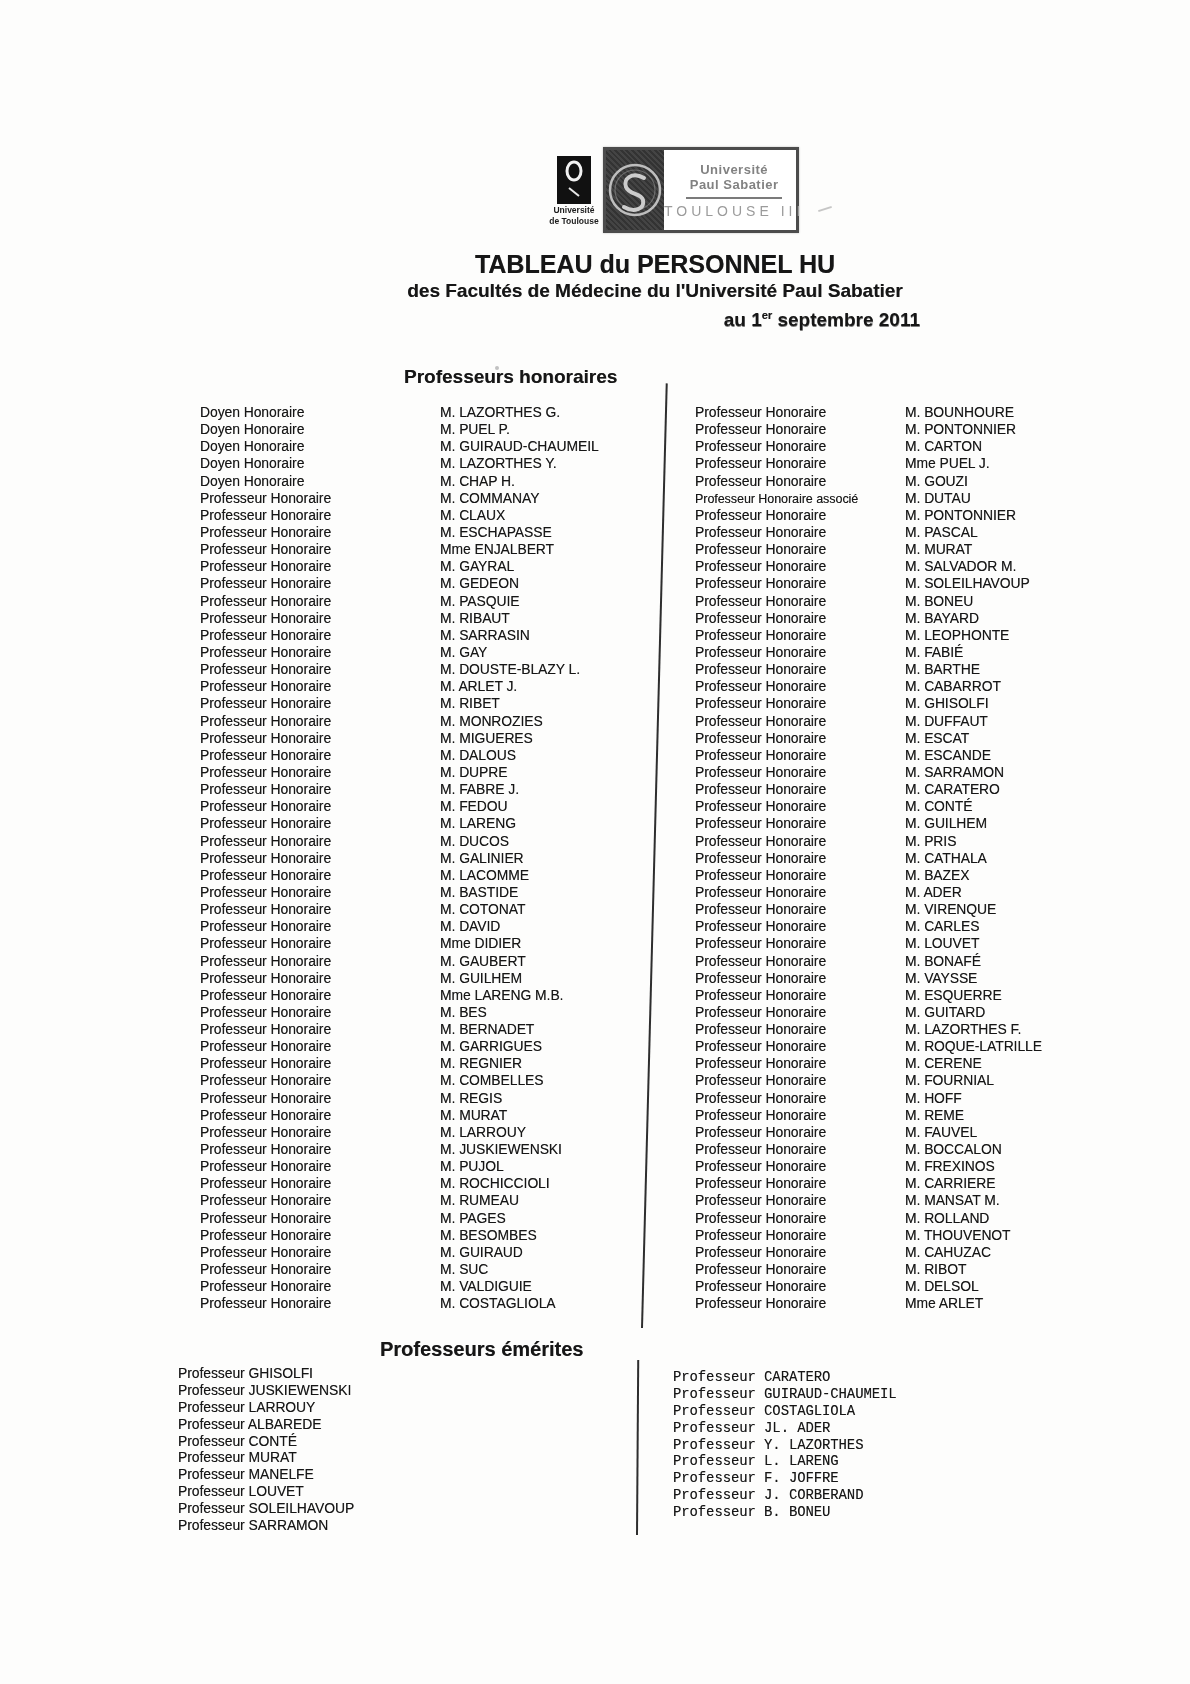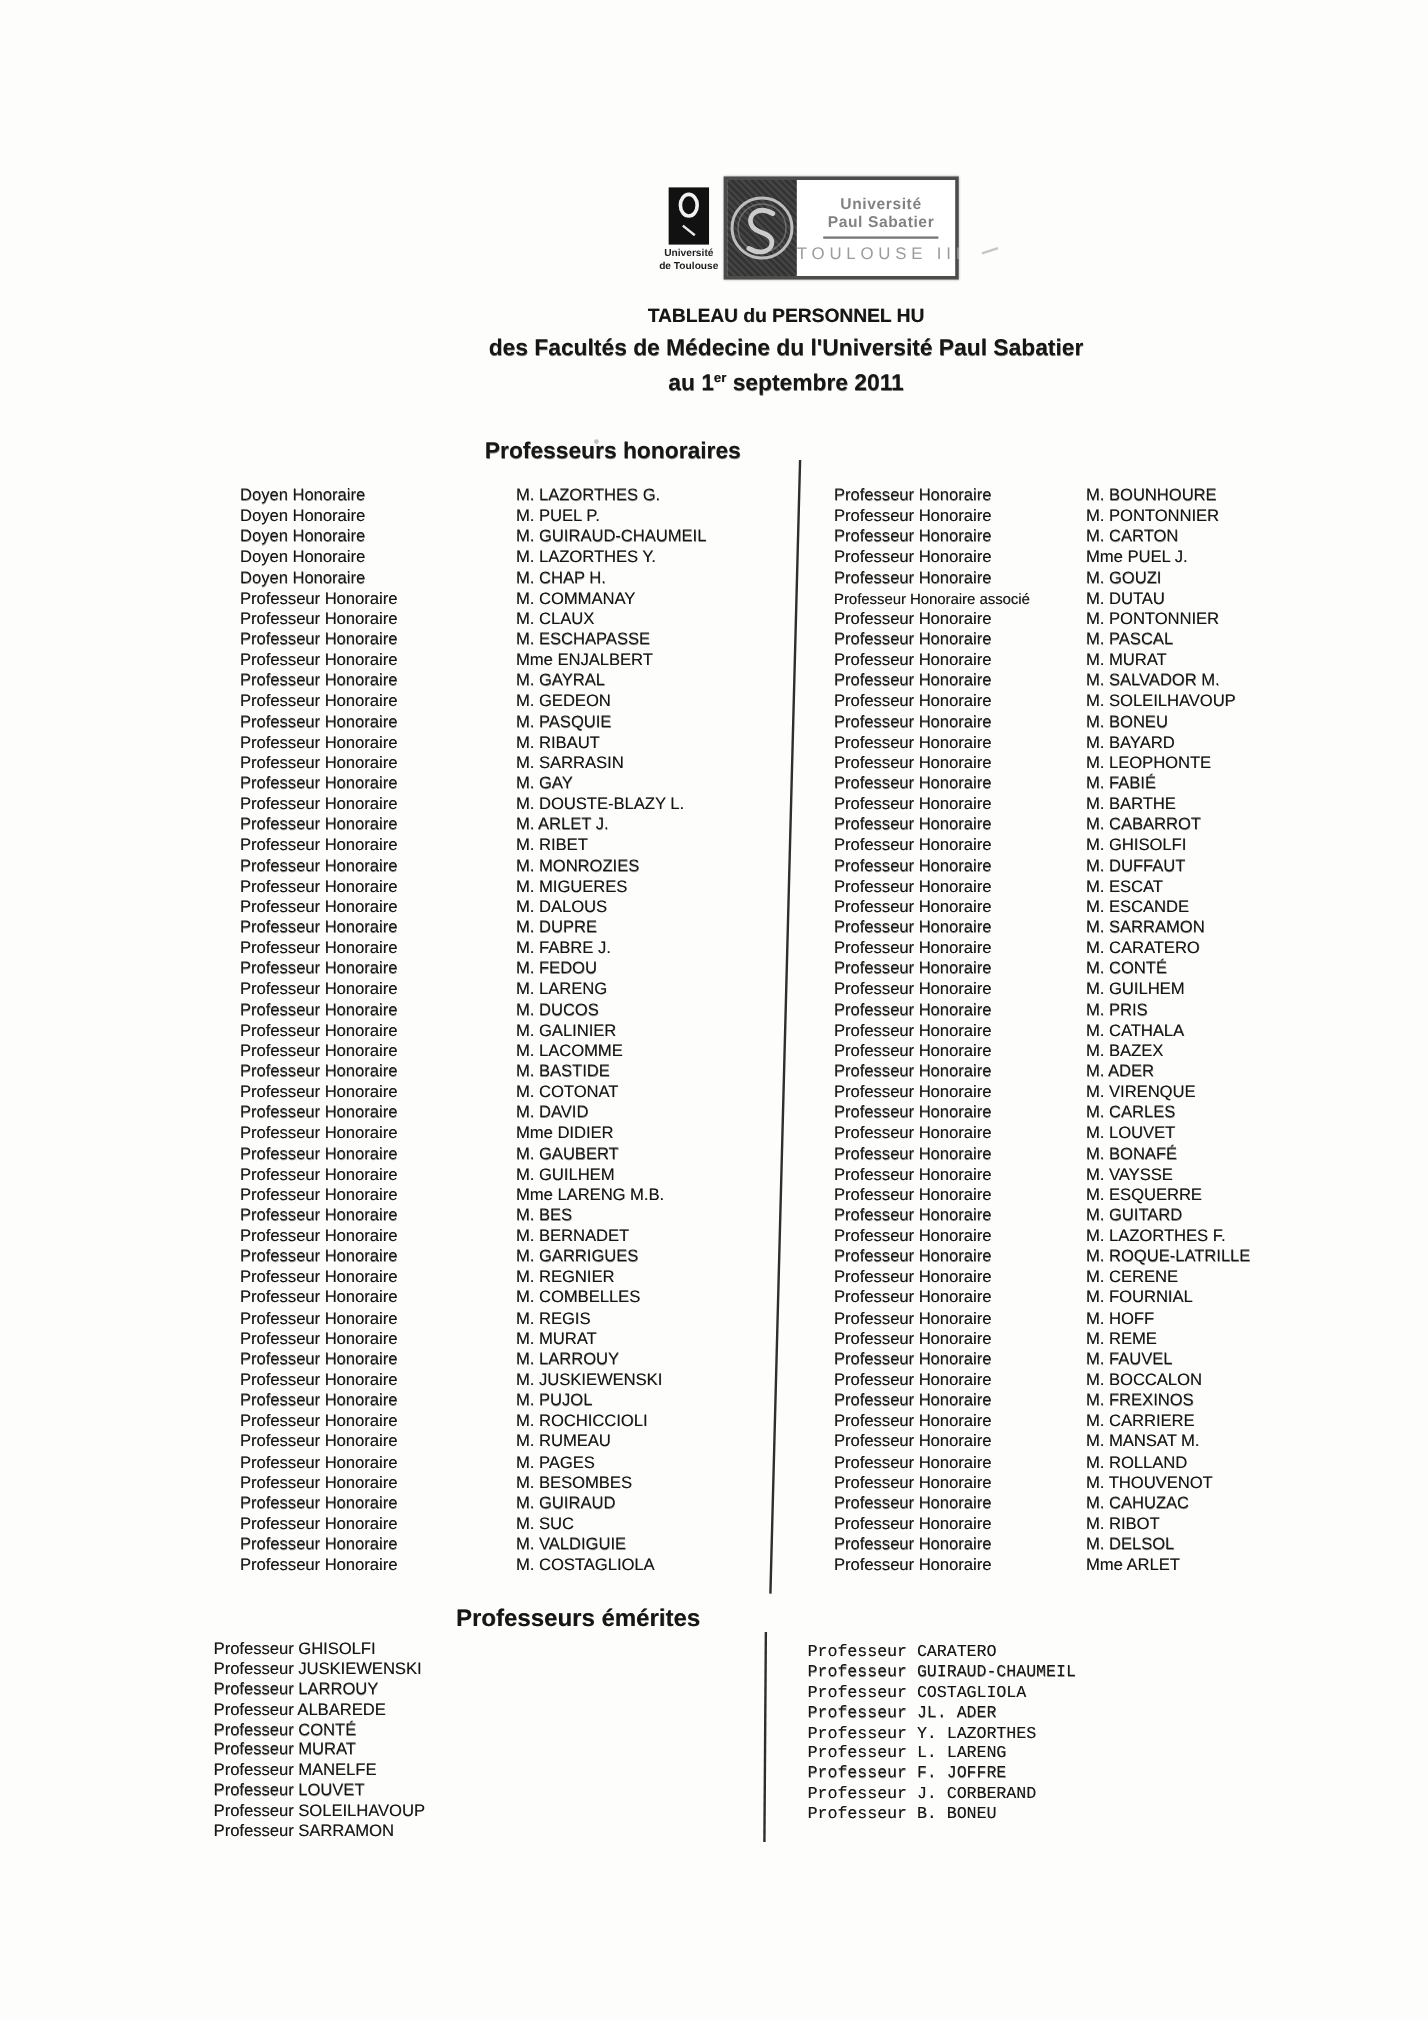--- a/index.html
+++ b/index.html
@@ -20,38 +20,38 @@
          display:flex;background:#fff;box-shadow:0 0 2px rgba(0,0,0,.25);}
   .stamp-left{width:74px;background:#3a3a3a;display:flex;align-items:center;justify-content:center;
               background-image:repeating-linear-gradient(45deg, rgba(255,255,255,.05) 0 2px, rgba(0,0,0,.12) 2px 4px);}
   .stamp-right{flex:1;display:flex;flex-direction:column;align-items:center;justify-content:center;}
   .stamp-uni{font-size:13px;line-height:15px;color:#828282;text-align:center;font-weight:bold;letter-spacing:.5px;}
   .stamp-rule{width:96px;border-top:2px solid #7b7b7b;margin:5px 0 4px 0;}
   .stamp-city{font-size:14px;letter-spacing:4px;color:#9b9b9b;white-space:nowrap;}
 
   
   .title-block{left:390px;top:250px;width:530px;text-align:center;}
-  .title-l1{font-size:16px;font-weight:bold;line-height:28px;text-shadow:.3px .3px .3px rgba(0,0,0,.5);}
+  .title-l1{font-size:25px;font-weight:bold;line-height:28px;text-shadow:.3px .3px .3px rgba(0,0,0,.5);}
   .title-l2{font-size:19px;font-weight:bold;line-height:25px;text-shadow:.3px .3px .3px rgba(0,0,0,.5);}
-  .title-l3{font-size:19px;font-weight:bold;line-height:25px;text-shadow:.3px .3px .3px rgba(0,0,0,.5);}
+  .title-l3{font-size:19px;font-weight:bold;line-height:25px;text-shadow:.3px .3px .3px rgba(0,0,0,.5);text-align:right;}
   .title-l3 sup{font-size:11px;vertical-align:super;}
 
   
   .hono-heading{left:404px;top:366px;width:500px;
     font-size:19px;font-weight:bold;text-shadow:.3px .3px .3px rgba(0,0,0,.5);}
   .emer-heading{left:380px;top:1338px;width:500px;text-align:left;
     font-size:20px;font-weight:bold;text-shadow:.3px .3px .3px rgba(0,0,0,.5);}
 
   
   .plist{font-size:13.8px;line-height:17.15px;white-space:nowrap;
          text-shadow:.25px .25px .3px rgba(0,0,0,.45);}
   .hono-left{left:200px;top:404px;}
   .hono-right{left:695px;top:404px;}
   .prow{position:relative;height:17.15px;}
-  .hono-left  .pname{position:absolute;left:230px;top:0;}
+  .hono-left  .pname{position:absolute;left:240px;top:0;}
   .hono-right .pname{position:absolute;left:210px;top:0;}
   .ptitle.small{font-size:12.4px;}
 
   .emer-left{left:178px;top:1366px;font-size:13.8px;line-height:16.9px;white-space:nowrap;
              text-shadow:.25px .25px .3px rgba(0,0,0,.45);}
   .emer-right{left:673px;top:1370px;font-size:13.8px;line-height:16.9px;white-space:nowrap;
               text-shadow:.25px .25px .3px rgba(0,0,0,.45);font-family:Liberation Mono, monospace;}
   .erow{height:16.9px;}
 
   

